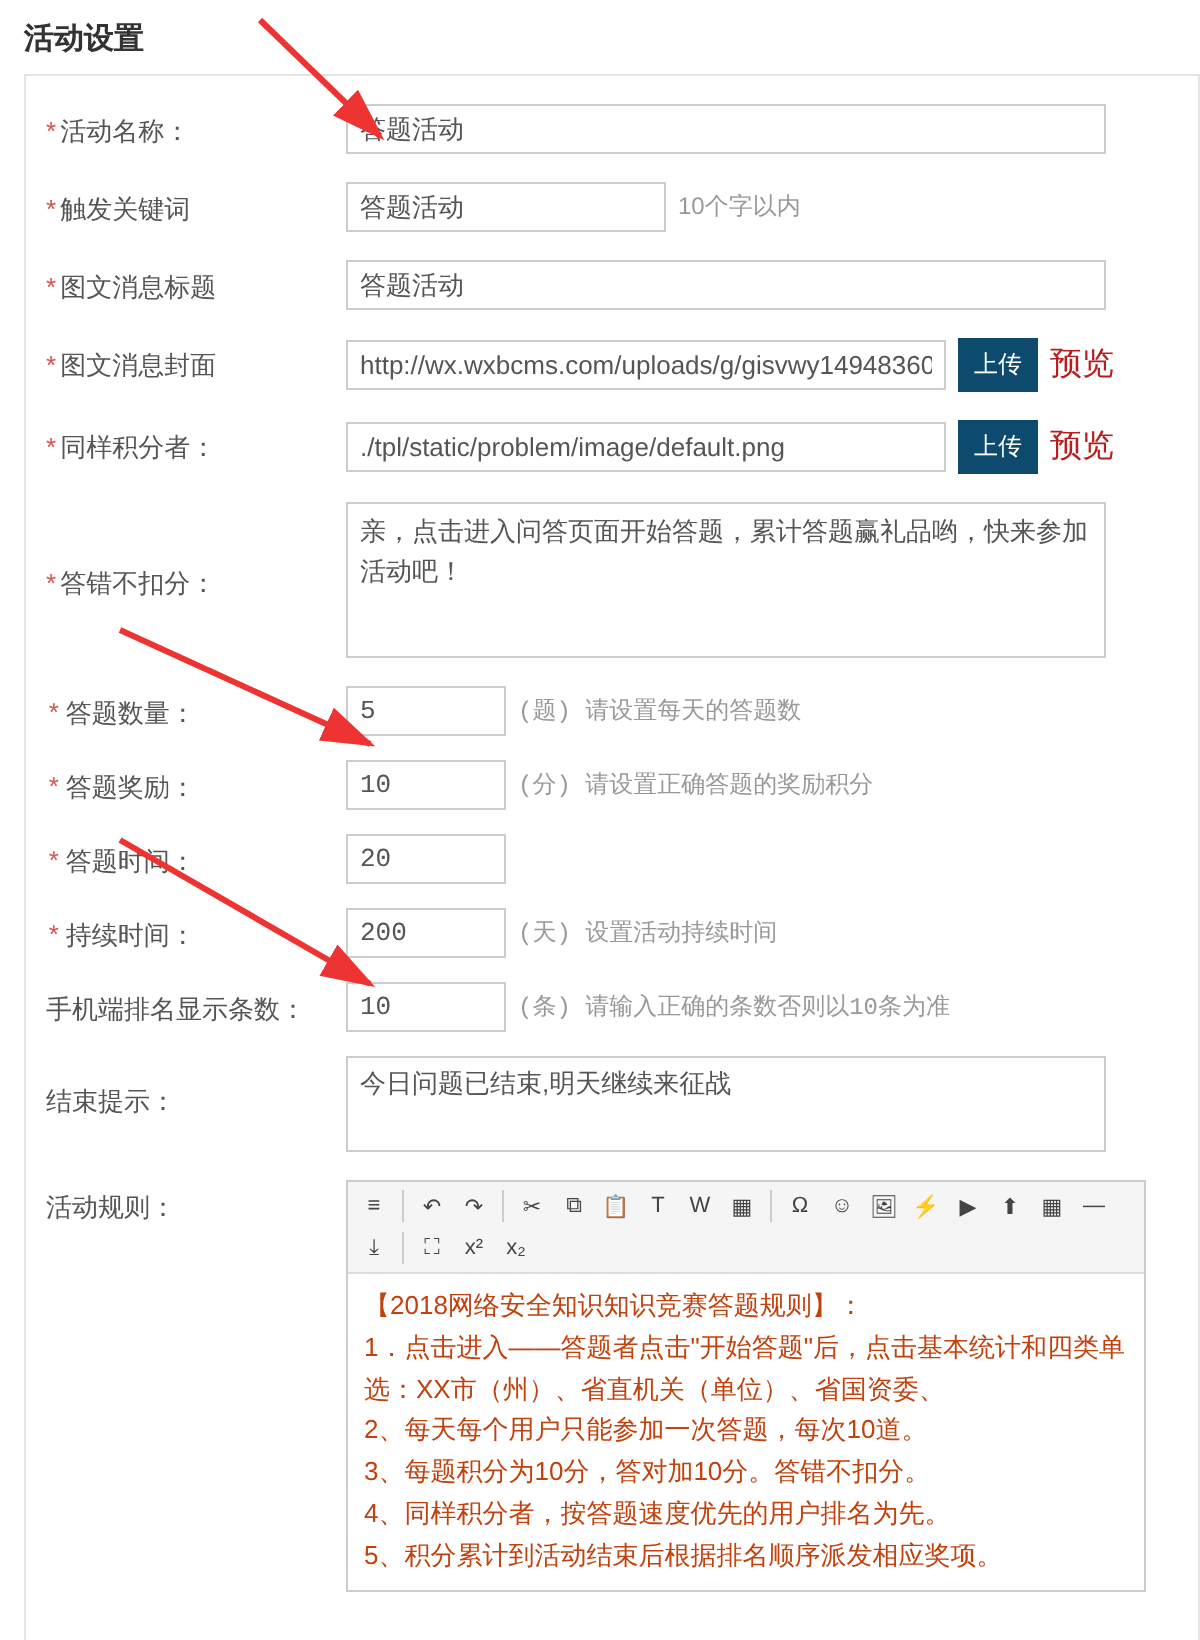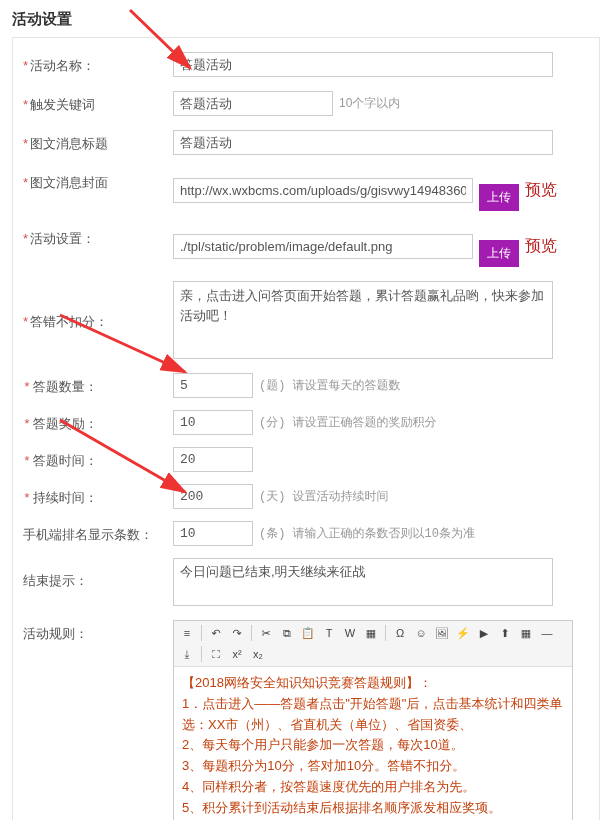--- a/index.html
+++ b/index.html
@@ -51,27 +51,26 @@
   font-family: inherit;
   color: #555;
   background: #fff;
 }
 .inp-full { width: 380px; }
 .inp-mid { width: 160px; }
 .inp-small { width: 80px; }
 .inp-url { width: 300px; }
 .hint { color: #999; font-size: 12px; }
 .btn-upload {
-  background: #a21caf;
+  background: #0c4a6e;
   color: #fff;
   border: none;
   padding: 5px 8px;
   font-size: 12px;
   cursor: pointer;
-  margin-top: 15px;
 }
 .link-preview { color: #b91c1c; font-size: 16px; cursor: pointer; }
 textarea.desc {
   width: 380px;
   height: 78px;
   resize: none;
   line-height: 1.5;
 }
 textarea.end {
   width: 380px;
@@ -148,21 +147,21 @@
   <div class="row">
     <div class="label"><span class="req">*</span><span>图文消息封面</span></div>
     <div class="controls">
       <input type="text" class="inp-url" value="http://wx.wxbcms.com/uploads/g/gisvwy1494836048/e." style="">
       <button class="btn-upload">上传</button>
       <span class="link-preview">预览</span>
     </div>
   </div>
 
   <div class="row">
-    <div class="label"><span class="req">*</span><span>活动设置：</span></div>
+    <div class="label"><span class="req">*</span><span>同样积分者：</span></div>
     <div class="controls">
       <input type="text" class="inp-url" value="./tpl/static/problem/image/default.png" style="">
       <button class="btn-upload">上传</button>
       <span class="link-preview">预览</span>
     </div>
   </div>
 
   <div class="row">
     <div class="label" style="padding-top:32px"><span class="req">*</span><span>答错不扣分：</span></div>
     <div class="controls">

